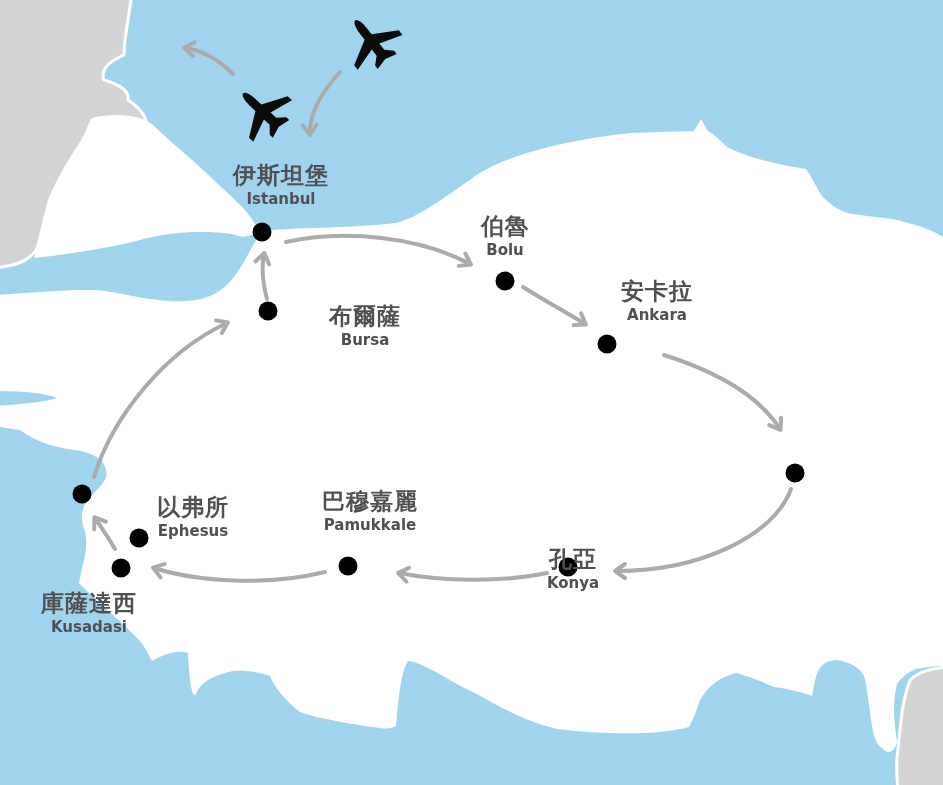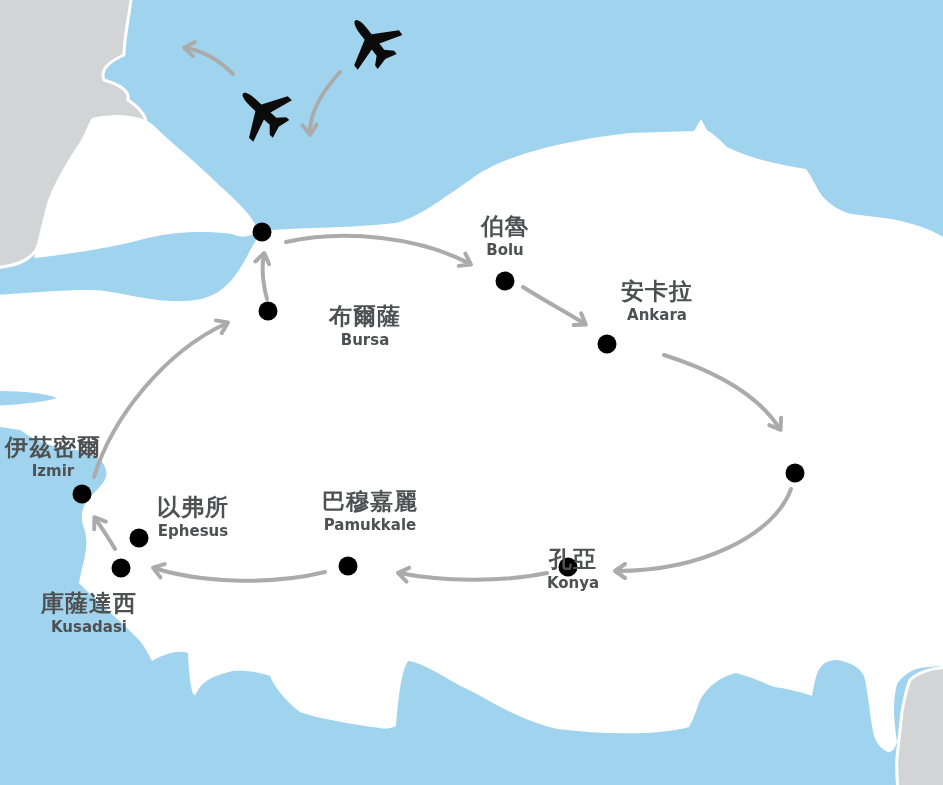--- a/index.html
+++ b/index.html
@@ -146,20 +146,24 @@
       <circle cx="795" cy="473" r="9.5"></circle>
       <circle cx="568" cy="567" r="9.5"></circle>
       <circle cx="348" cy="566" r="9.5"></circle>
       <circle cx="121" cy="568" r="9.5"></circle>
       <circle cx="139" cy="538" r="9.5"></circle>
       <circle cx="82" cy="494" r="9.5"></circle>
       <circle cx="268" cy="311" r="9.5"></circle>
     </g>
   </svg>
 
+  <div class="city-label" style="left:281px;top:163px;">
+    <span class="zh">伊斯坦堡</span>
+    <span class="en">Istanbul</span>
+  </div>
   <div class="city-label" style="left:505px;top:214px;">
     <span class="zh">伯魯</span>
     <span class="en">Bolu</span>
   </div>
   <div class="city-label" style="left:657px;top:279px;">
     <span class="zh">安卡拉</span>
     <span class="en">Ankara</span>
   </div>
   <div class="city-label" style="left:573px;top:502px;margin-top:45px;">
     <span class="zh">孔亞</span>
@@ -170,22 +174,18 @@
     <span class="en">Pamukkale</span>
   </div>
   <div class="city-label" style="left:89px;top:591px;">
     <span class="zh">庫薩達西</span>
     <span class="en">Kusadasi</span>
   </div>
   <div class="city-label" style="left:193px;top:495px;">
     <span class="zh">以弗所</span>
     <span class="en">Ephesus</span>
   </div>
-  <div class="city-label" style="left:53px;top:435px;">
-    <span class="zh">伊茲密爾</span>
-    <span class="en">Izmir</span>
-  </div>
   <div class="city-label" style="left:322px;top:304px;margin-left:43px;">
     <span class="zh">布爾薩</span>
     <span class="en">Bursa</span>
   </div>
 
 </div>
 
 </body></html>

